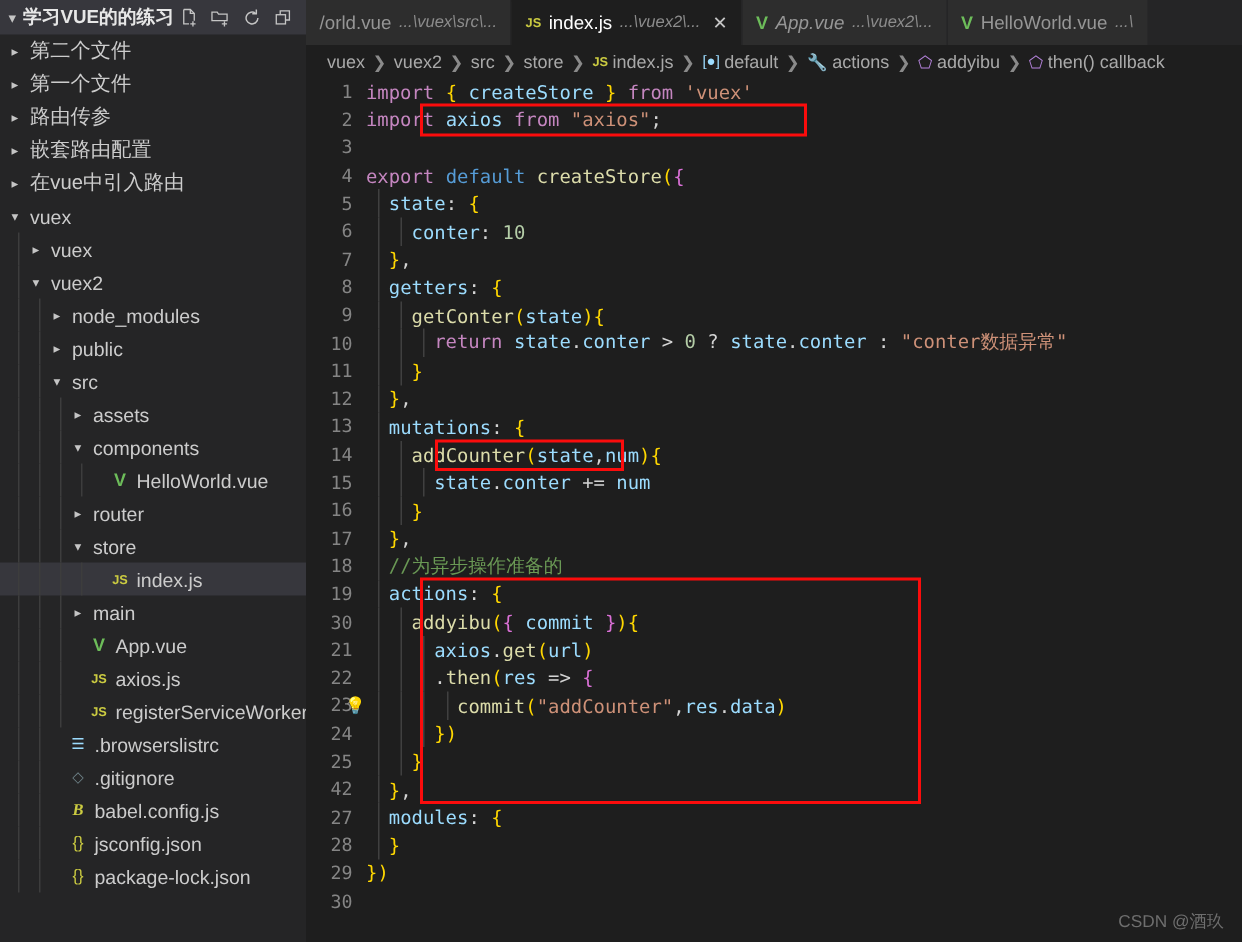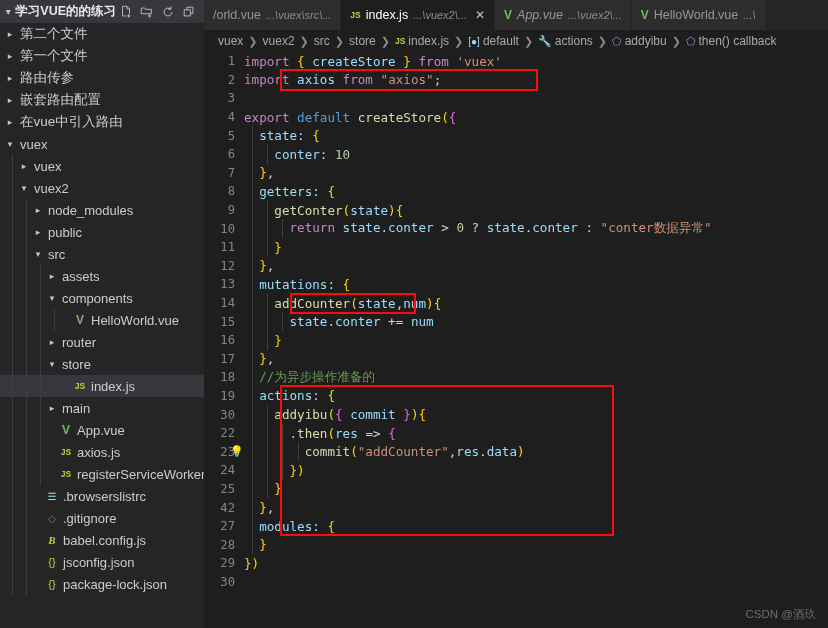--- a/index.html
+++ b/index.html
@@ -574,20 +574,27 @@
             <span class="ind" style="left:48px"></span>
             <span class="ctext">  <span class="id">actions</span><span class="op">:</span> <span class="p1">{</span></span>
           </div>
           <div class="cline">
             <span class="gutter">30</span>
             <span class="ind" style="left:48px"></span>
             <span class="ind" style="left:63.2px"></span>
             <span class="ctext">    <span class="fn">addyibu</span><span class="p1">(</span><span class="p2">{</span> <span class="id">commit</span> <span class="p2">}</span><span class="p1">)</span><span class="p1">{</span></span>
           </div>
           <div class="cline">
+            <span class="gutter">21</span>
+            <span class="ind" style="left:48px"></span>
+            <span class="ind" style="left:63.2px"></span>
+            <span class="ind" style="left:78.4px"></span>
+            <span class="ctext">      <span class="id">axios</span><span class="op">.</span><span class="fn">get</span><span class="p1">(</span><span class="id">url</span><span class="p1">)</span></span>
+          </div>
+          <div class="cline">
             <span class="gutter">22</span>
             <span class="ind" style="left:48px"></span>
             <span class="ind" style="left:63.2px"></span>
             <span class="ind" style="left:78.4px"></span>
             <span class="ctext">      <span class="op">.</span><span class="fn">then</span><span class="p1">(</span><span class="id">res</span> <span class="op">=</span><span class="op">&gt;</span> <span class="p2">{</span></span>
           </div>
           <div class="cline">
             <span class="gutter">23</span>
             <span class="bulb">💡</span>
             <span class="ind" style="left:48px"></span>

